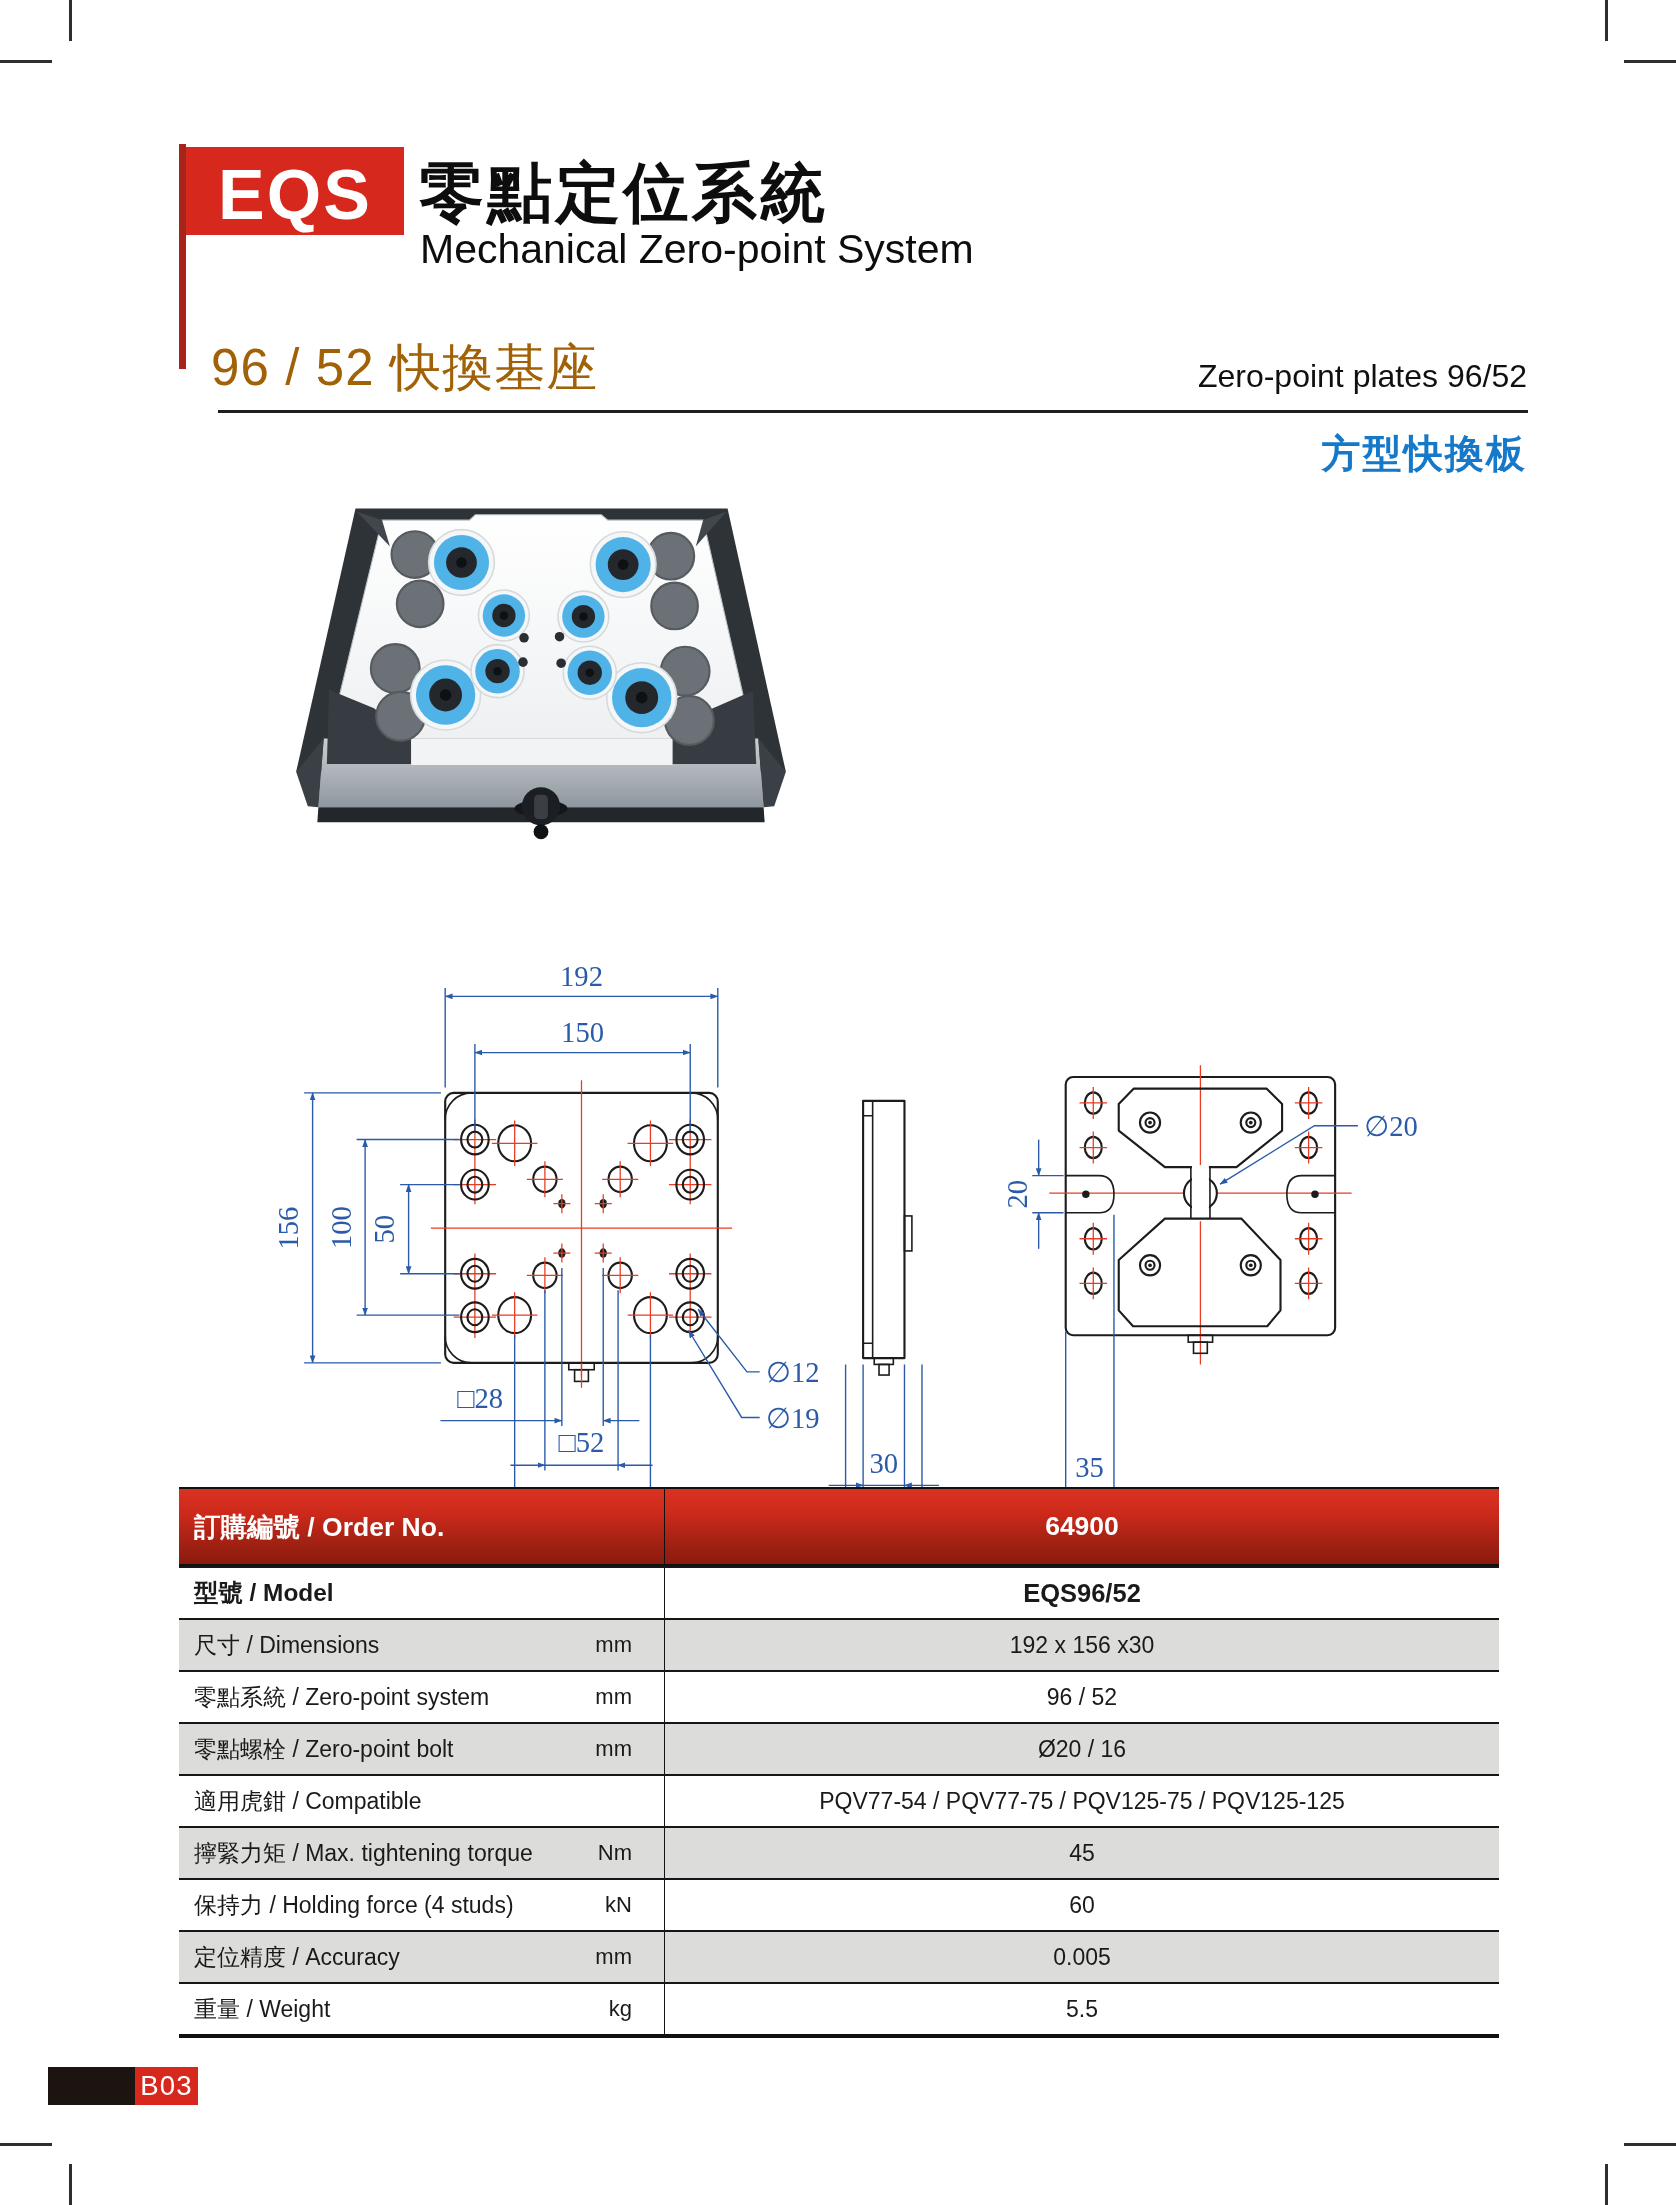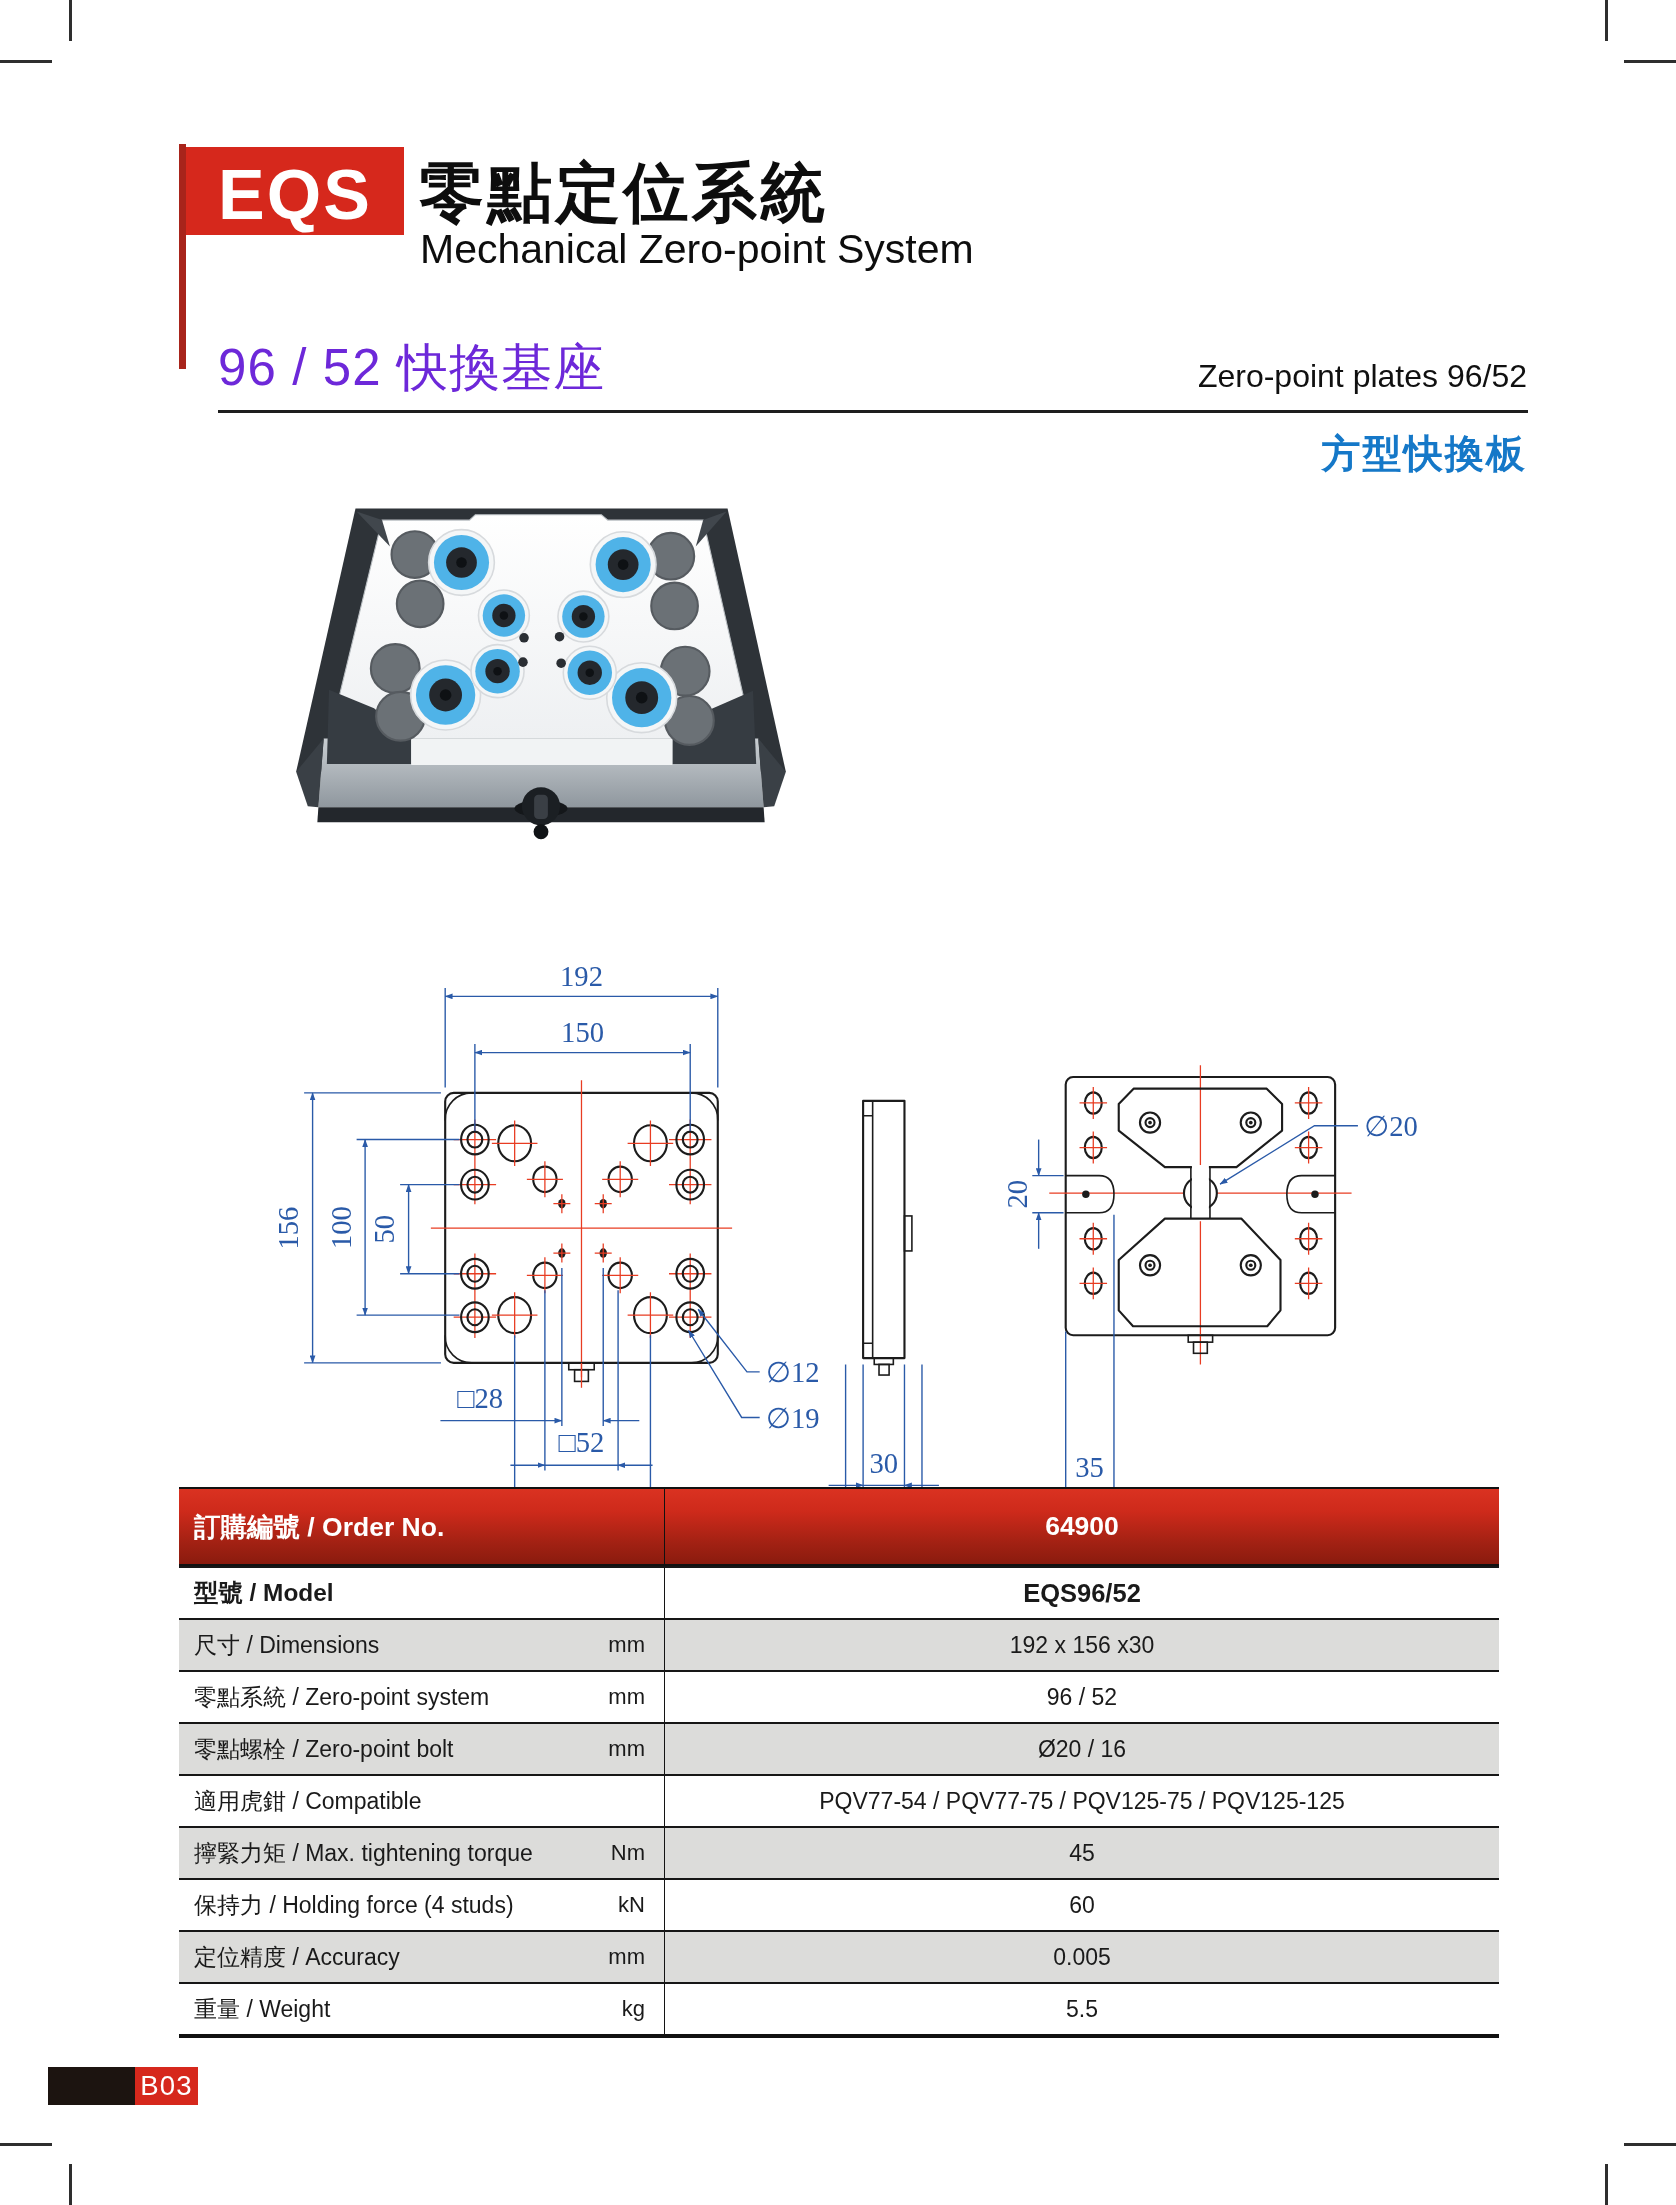--- a/index.html
+++ b/index.html
@@ -8,37 +8,37 @@
   .abs{position:absolute;}
   .cm{position:absolute;background:#2e2e2e;}
   
   .eqs-strip{position:absolute;left:179px;top:144px;width:7.4px;height:225px;background:#a8241b;}
   .eqs-badge{position:absolute;left:186px;top:147px;width:218px;height:88px;background:#d6281c;
              color:#fff;font-weight:bold;font-size:70px;letter-spacing:2.1px;
              display:flex;align-items:flex-end;justify-content:center;}
   .title-zh{position:absolute;left:419px;top:160px;font-size:65px;line-height:1;color:#0d0d0d;
             font-weight:600;letter-spacing:3.2px;white-space:nowrap;}
   .title-en{position:absolute;left:420px;top:229px;font-size:41px;line-height:1;color:#0d0d0d;white-space:nowrap;}
-  .sec-title{position:absolute;left:218px;top:342px;font-size:51px;line-height:1;color:#6d28d9;
+  .sec-title{position:absolute;left:211px;top:342px;font-size:51px;line-height:1;color:#a16207;
              letter-spacing:1.1px;white-space:nowrap;}
   .sec-right-en{position:absolute;right:149px;top:360px;font-size:32px;line-height:1;color:#101010;white-space:nowrap;margin-left:16px;}
   .rule{position:absolute;left:218px;top:410px;width:1310px;height:3.2px;background:#1e1e1e;}
   .sec-right-zh{position:absolute;right:149px;top:434px;font-size:39px;line-height:1;color:#1578c8;
                 font-weight:bold;letter-spacing:2.1px;white-space:nowrap;}
   
   .spec-table{position:absolute;left:179px;top:1487px;width:1320px;
               border-top:2.7px solid #111;border-bottom:4.8px solid #111;font-size:23px;color:#1a1a1a;}
   .trow{position:relative;display:flex;height:50px;border-top:2.1px solid #161616;background:#fff;}
   .trow.gray{background:#dcdcda;}
   .trow.thead{height:75px;border-top:none;color:#ffffff;font-weight:bold;font-size:26.5px;
       background:linear-gradient(180deg,#da3221 0%,#ce2a1b 30%,#a22113 72%,#8a1b0e 100%);
       border-bottom:2.7px solid #111;}
   .lcell{position:relative;width:485px;border-right:1.6px solid #141414;display:flex;align-items:center;}
   .lcell .lab{padding-left:15px;white-space:nowrap;}
-  .lcell .unit{position:absolute;right:19px;font-size:22px;}
+  .lcell .unit{position:absolute;right:32px;font-size:22px;}
   .vcell{flex:1;display:flex;align-items:center;justify-content:center;white-space:nowrap;}
   .trow.model .lab{font-weight:bold;font-size:24.4px;text-align:right;}
   .trow.model .vcell{font-weight:bold;font-size:25.5px;}
   
   .code-black{position:absolute;left:48px;top:2067px;width:88px;height:38px;background:#1c1410;}
   .code-red{position:absolute;left:135px;top:2067px;width:63px;height:38px;background:#d6281c;
             color:#fff;font-size:27.6px;font-weight:normal;letter-spacing:1.1px;
             display:flex;align-items:center;justify-content:center;}
   
   .oln{fill:none;stroke:#1c1c1c;stroke-width:4;stroke-linejoin:round;}

